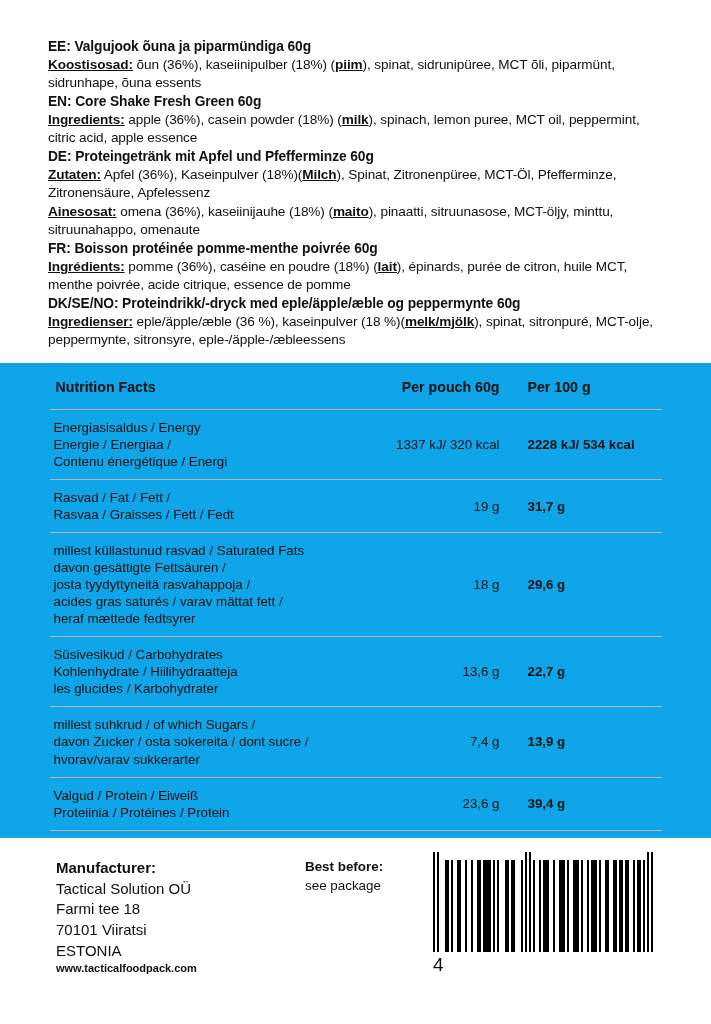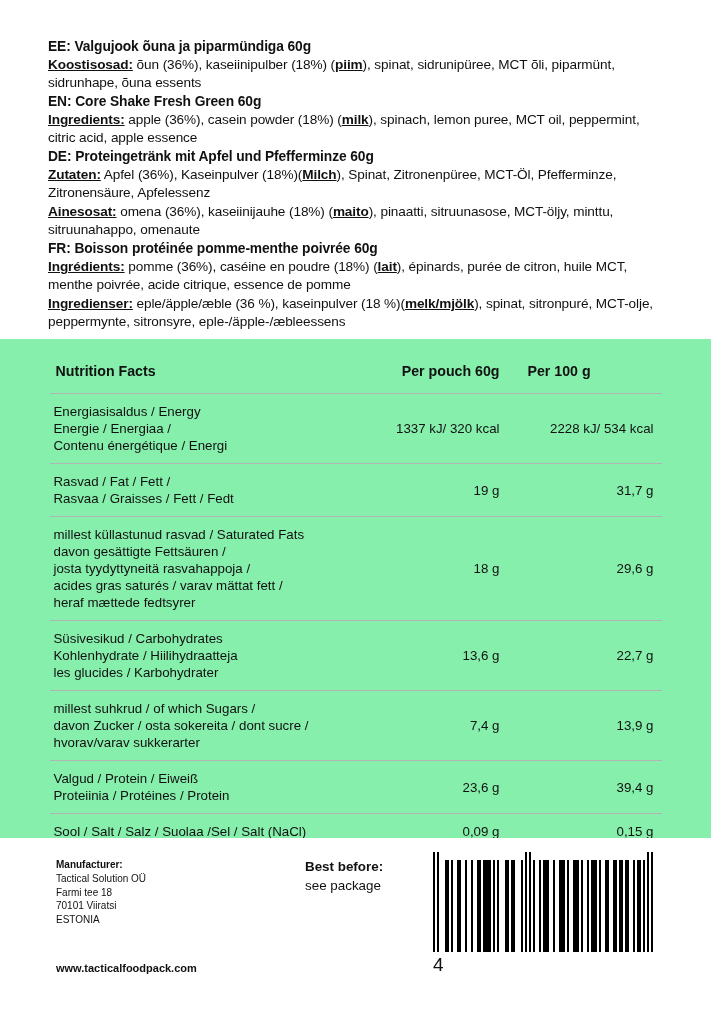--- a/index.html
+++ b/index.html
@@ -37,23 +37,23 @@
     letter-spacing: -0.1px;
   }
   .lang-body {
     font-size: 13.6px;
     letter-spacing: -0.1px;
   }
   .lang-body b { font-weight: bold; text-decoration: underline; }
 
   
   .nutrition-wrap {
-    margin-top: 8px;
-    background: #86efac;
-    padding: 8px 0 12px 0;
+    margin-top: 14px;
+    background: #0ea5e9;
+    padding: 0 0 12px 0;
   }
   table.nutrition {
     width: 612px;
     margin: 0 auto;
     border-collapse: collapse;
     font-size: 13.3px;
   }
   table.nutrition thead th {
     font-weight: bold;
     font-size: 14.2px;
@@ -80,44 +80,45 @@
   }
   table.nutrition tbody td.label {
     padding-left: 4px;
   }
   table.nutrition tbody td.v1 {
     text-align: right;
     padding-right: 22px;
     white-space: nowrap;
   }
   table.nutrition tbody td.v2 {
-    text-align: right;
+    text-align: left;
     padding-right: 8px;
     white-space: nowrap;
+    font-weight: bold;
   }
 
   
   .footer {
     position: absolute;
     left: 0;
     right: 0;
     bottom: 0;
     height: 186px;
     background: #ffffff;
   }
   .footer-inner {
     position: relative;
     height: 100%;
     padding: 20px 40px 0 56px;
   }
   .manufacturer {
     position: absolute;
     left: 56px;
     top: 20px;
-    font-size: 10px;
+    font-size: 15px;
     line-height: 1.38;
   }
   .manufacturer .head { font-weight: bold; }
   .bestbefore {
     position: absolute;
     left: 305px;
     top: 20px;
     font-size: 13.4px;
     line-height: 1.38;
   }
@@ -179,20 +180,21 @@
     <div class="lang-block">
       <div class="lang-body"><b>Ainesosat:</b><span> omena (36%), kaseiinijauhe (18%) (</span><b>maito</b><span>), pinaatti, sitruunasose, MCT-öljy, minttu, sitruunahappo, omenaute</span></div>
     </div>
 
     <div class="lang-block">
       <div class="lang-title">FR: Boisson protéinée pomme-menthe poivrée 60g</div>
       <div class="lang-body"><b>Ingrédients:</b><span> pomme (36%), caséine en poudre (18%) (</span><b>lait</b><span>), épinards, purée de citron, huile MCT, menthe poivrée, acide citrique, essence de pomme</span></div>
     </div>
 
     <div class="lang-block">
+      <div class="lang-title">DK/SE/NO: Proteindrikk/-dryck med eple/äpple/æble og peppermynte 60g</div>
       <div class="lang-body"><b>Ingredienser:</b><span> eple/äpple/æble (36 %), kaseinpulver (18 %)(</span><b>melk/mjölk</b><span>), spinat, sitronpuré, MCT-olje, peppermynte, sitronsyre, eple-/äpple-/æbleessens</span></div>
     </div>
   </div>
 
   <div class="nutrition-wrap">
     <table class="nutrition">
       <thead>
         <tr>
           <th class="c-name">Nutrition Facts</th>
           <th class="c-per-pouch">Per pouch 60g</th>

